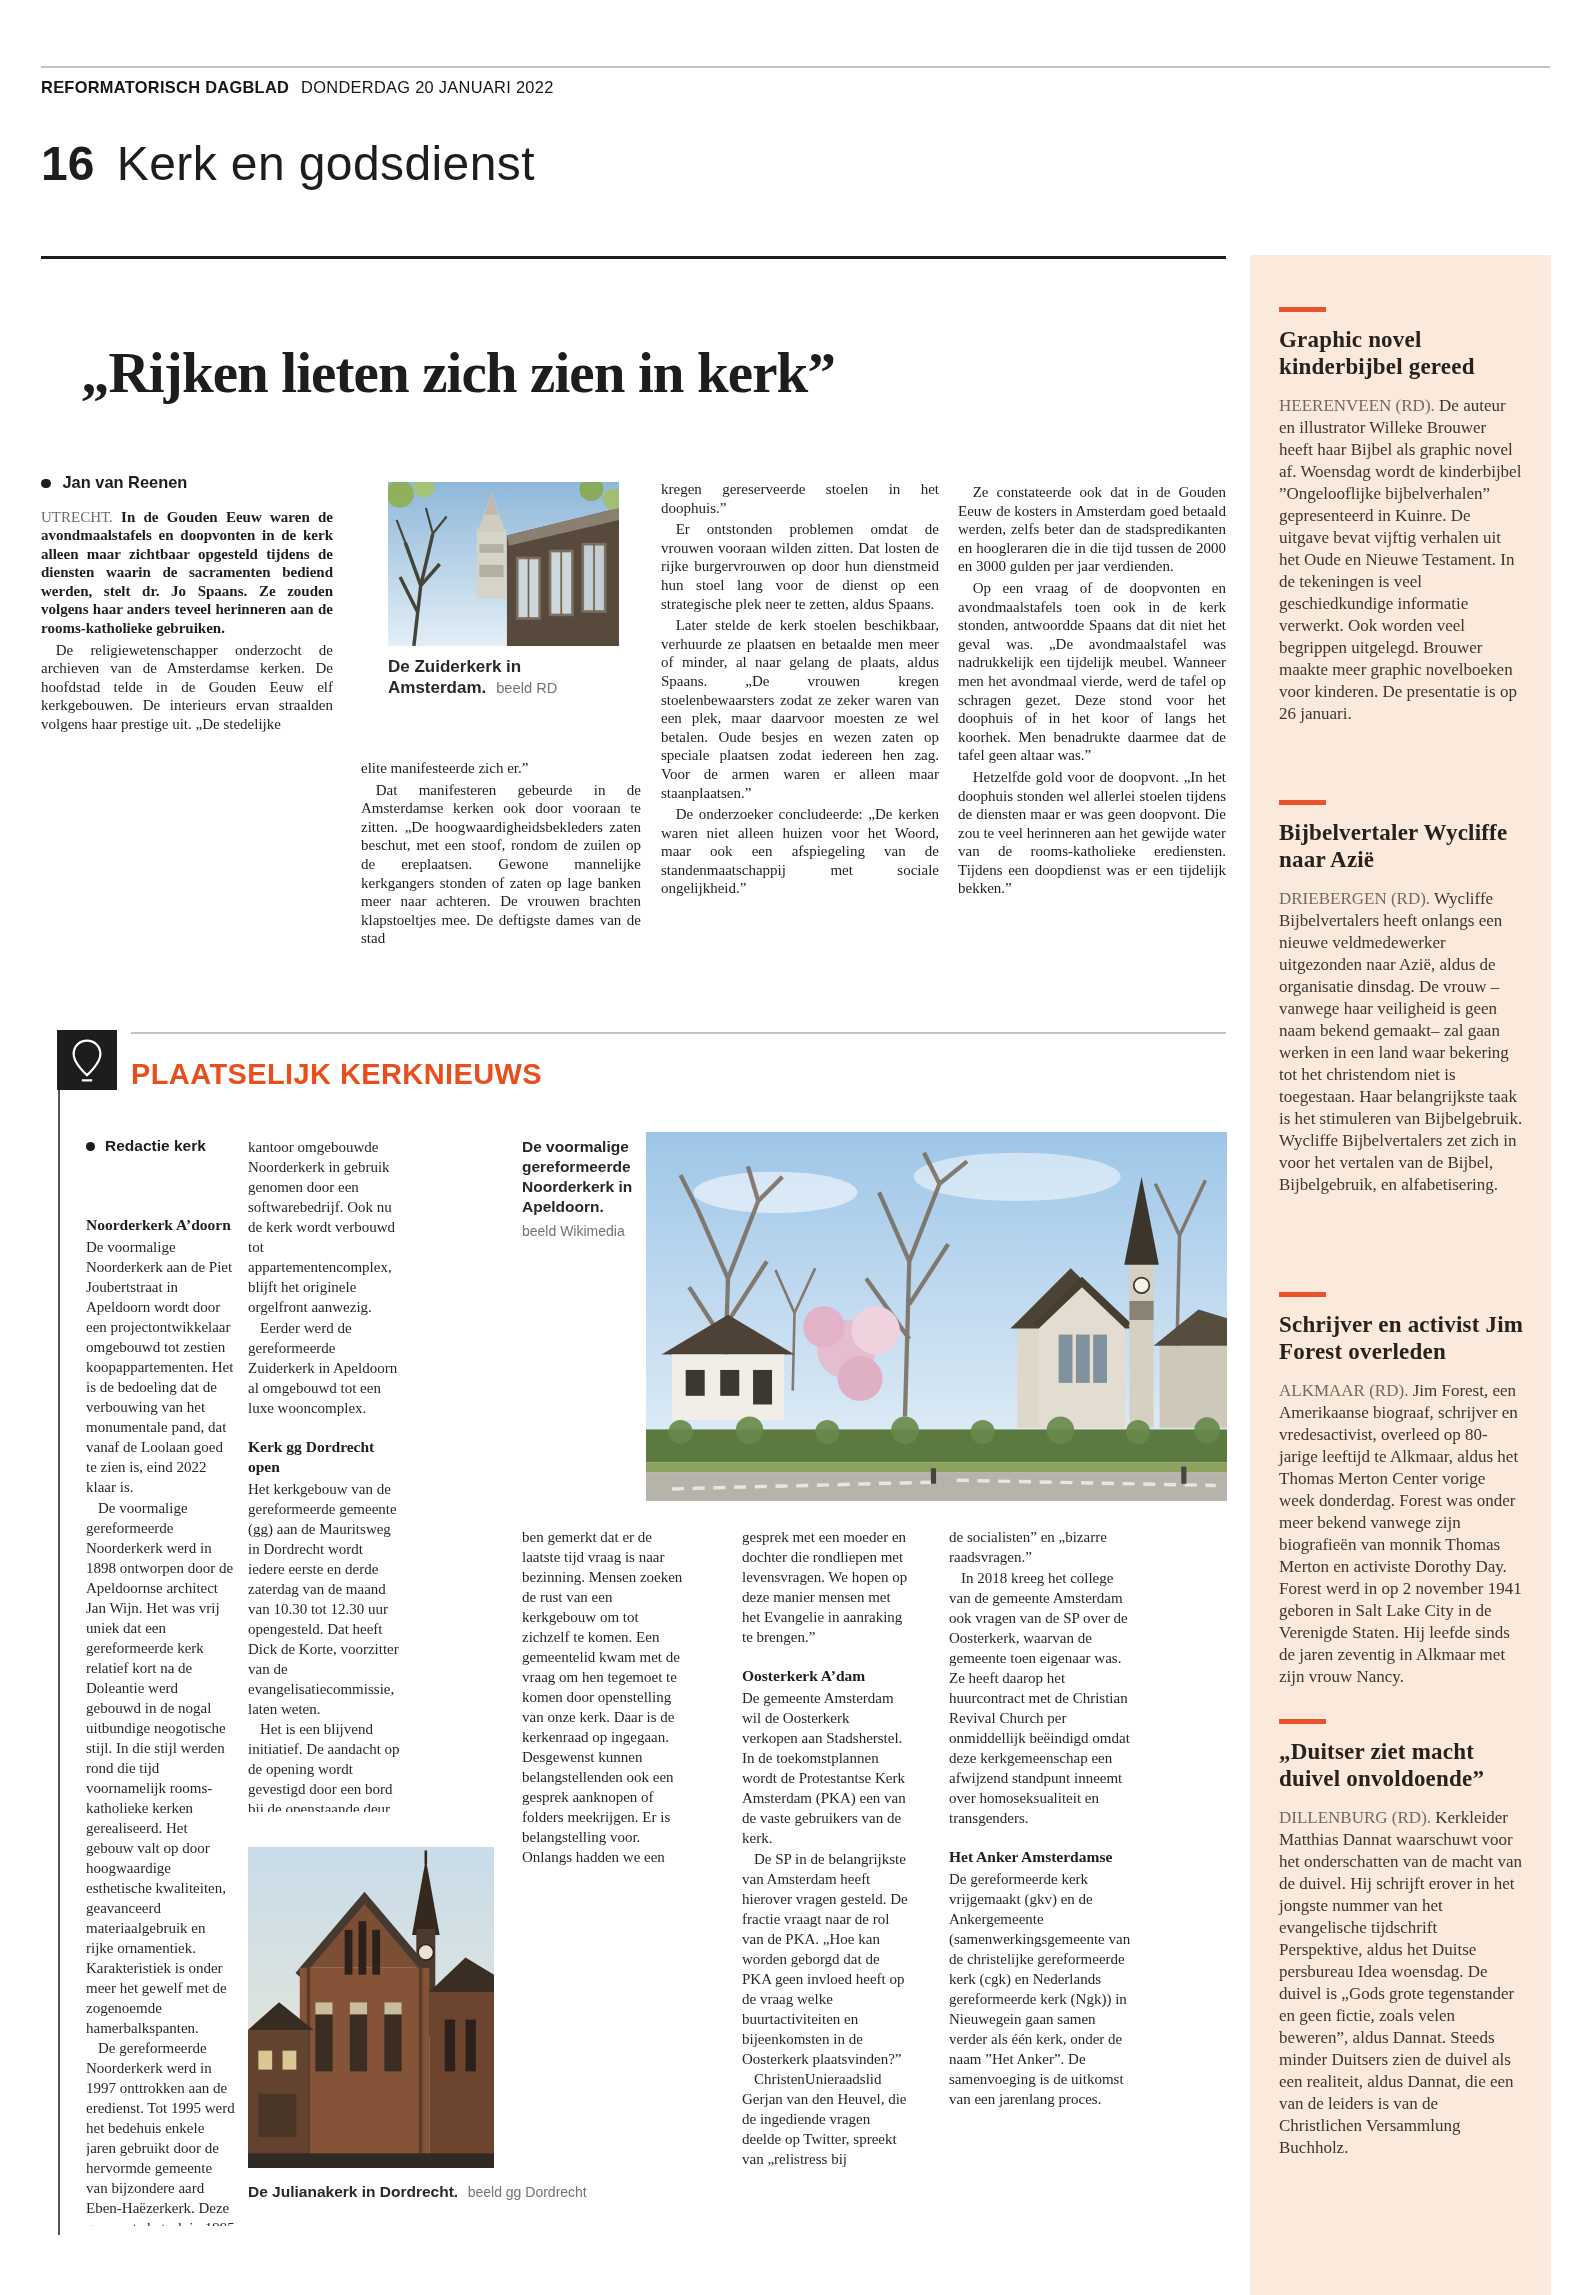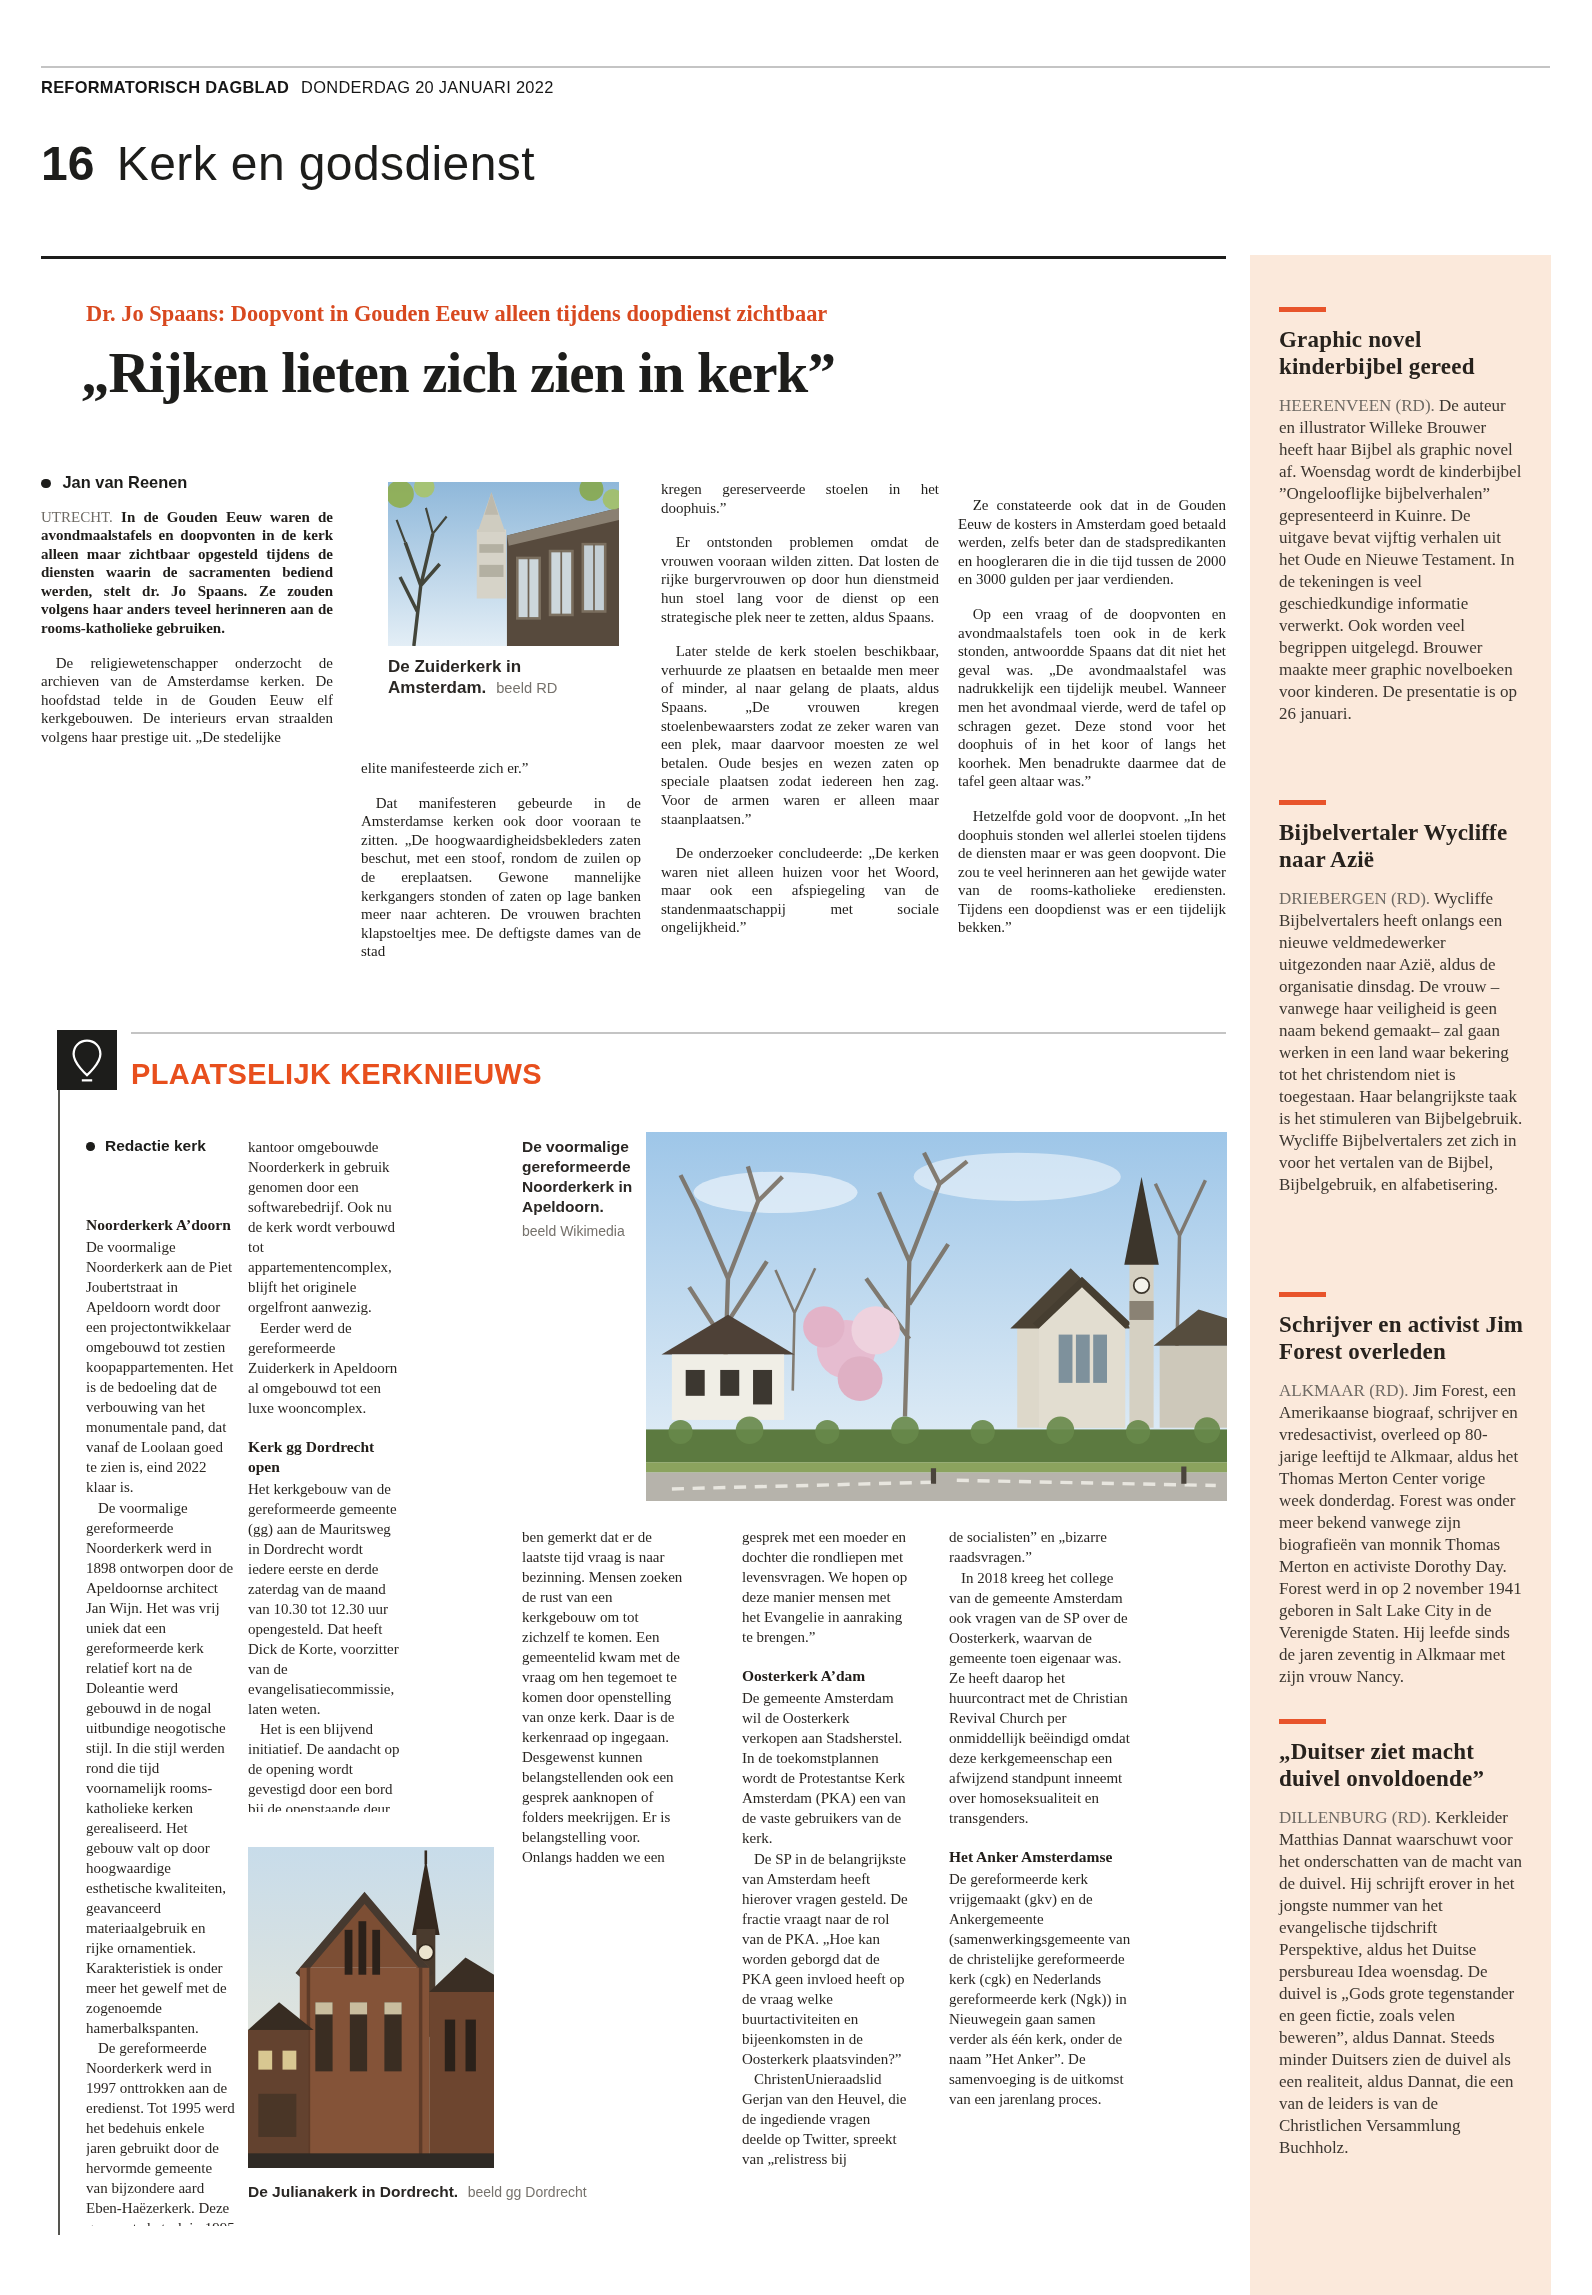--- a/index.html
+++ b/index.html
@@ -21,21 +21,21 @@
   .pagetitle .sec { font-weight:300; font-size:48px; margin-left:22.4px; letter-spacing:0.4px; }
 
   
   .kicker { font-size:22.4px; font-weight:bold; color:#d8491f; }
   .headline { font-size:57px; font-weight:bold; color:#1d1d1b; letter-spacing:-0.9px; line-height:1.05; white-space:nowrap; }
   .byline { font-family:"Liberation Sans","DejaVu Sans",sans-serif; font-size:16.4px; font-weight:bold; color:#1d1d1b; }
   .byline .dot { display:inline-block; width:9.5px; height:9.5px; border-radius:50%; background:#1d1d1b; margin-right:12px; }
   .intro { font-size:18px; line-height:21.6px; font-weight:bold; text-align:justify; margin-top:15.5px; }
   .dateline { color:#6e6a64; font-weight:normal; }
   .mainbody p { font-size:15px; line-height:18.6px; text-align:justify; }
-  .mainbody p.ind, .mainbody p + p { text-indent:14.7px; margin-top:16px; }
+  .mainbody p.ind, .mainbody p + p { text-indent:14.7px; margin-top:3px; }
   .caption { font-family:"Liberation Sans","DejaVu Sans",sans-serif; font-size:17px; line-height:21px; font-weight:bold; color:#2a2724; }
   .caption .credit { font-weight:normal; font-size:14.7px; color:#76726c; }
   .photo-frame { overflow:hidden; }
 
   
   .sidebar { background:#fbe9db; }
   .sb-art .sb-rule { width:47px; height:5.2px; background:#e8542b; margin-bottom:14px; }
   .sb-art h2 { font-size:23px; line-height:27px; color:#27221d; letter-spacing:0.2px; }
   .sb-art p { margin-top:14.7px; font-size:17px; line-height:22px; color:#3b3630; }
 
@@ -60,21 +60,20 @@
   <div class="abs hairline" style="left:41px; top:66px; width:1509px; height:1.7px;"></div>
   <div class="abs masthead" style="left:41px; top:78px;">
     <span class="b">REFORMATORISCH DAGBLAD</span>
     <span style="margin-left:7px;">DONDERDAG 20 JANUARI 2022</span>
   </div>
   <div class="abs pagetitle" style="left:41px; top:136px;">
     <span class="num">16</span><span class="sec">Kerk en godsdienst</span>
   </div>
   <div class="abs rule" style="left:41px; top:256px; width:1185px; height:2.6px;"></div>
 
-  <div class="abs kicker" style="left:86px; top:301px;">Dr. Jo Spaans: Doopvont in Gouden Eeuw alleen tijdens doopdienst zichtbaar</div>
   <div class="abs headline" style="left:81px; top:343px;">„Rijken lieten zich zien in kerk”</div>
 
   <div class="abs mainbody" style="left:41px; top:473px; width:292px; height:530px; overflow:hidden;">
     <div class="byline">
       <span class="dot"></span><span>Jan van Reenen</span>
     </div>
     <p class="intro">
       <span class="dateline">UTRECHT.</span>
       <span>In de Gouden Eeuw waren de avondmaalstafels en doopvonten in de kerk alleen maar zichtbaar opgesteld tijdens de diensten waarin de sacramenten bediend werden, stelt dr. Jo Spaans. Ze zouden volgens haar anders teveel herinneren aan de rooms-katholieke gebruiken.</span>
     </p>

